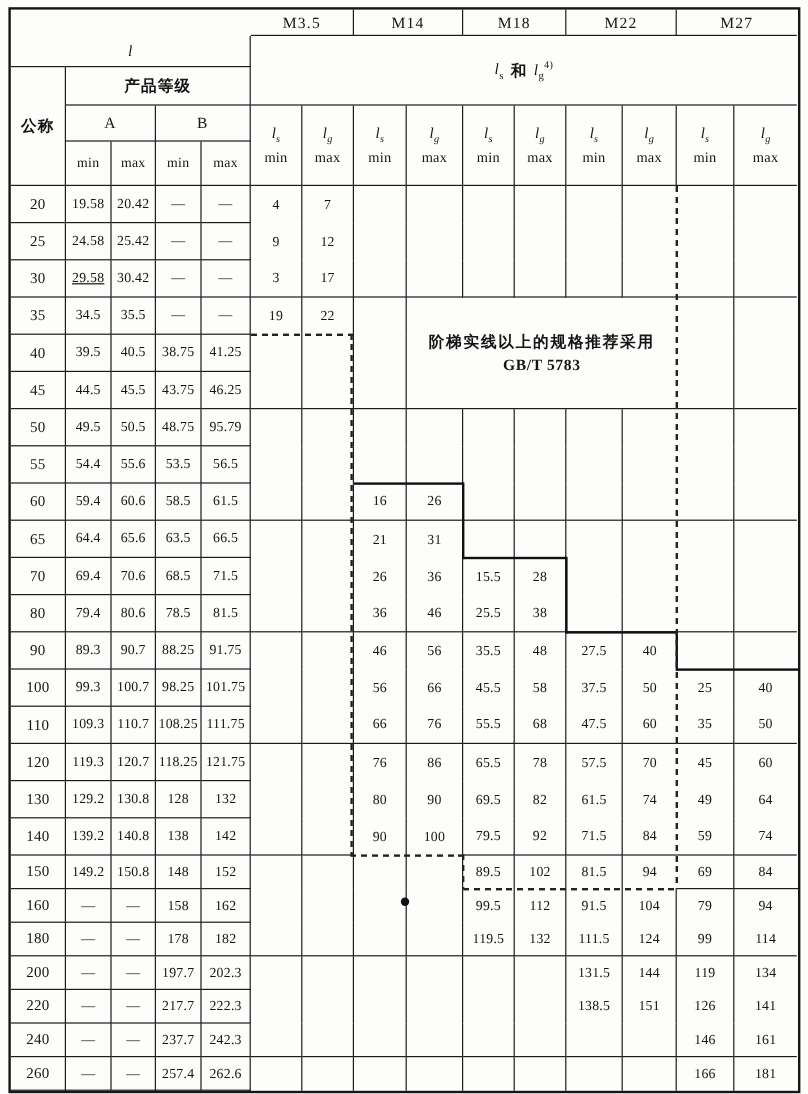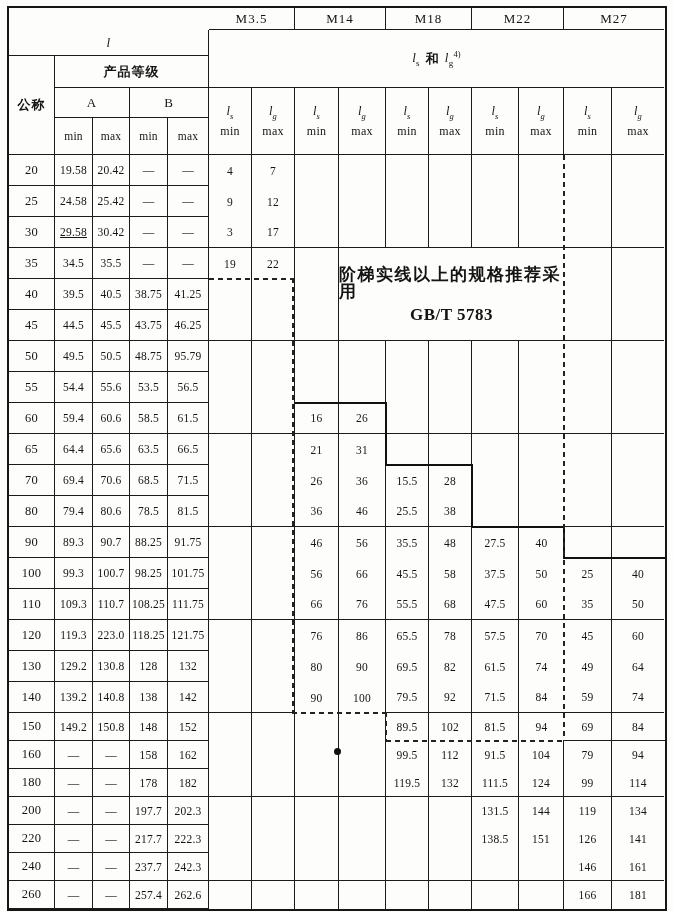--- a/index.html
+++ b/index.html
@@ -24,21 +24,21 @@
   .sym{font-style:italic;font-weight:normal;margin-left:5px;font-size:13px;}
   .ith{font-style:italic;font-size:13px;}
   .lsg{font-size:13px;gap:3px;}
   .lsg i{font-style:italic;}
   .lsg sub{font-size:9px;}
   .lsg sup{font-size:8.5px;}
   .lsg .and{font-weight:bold;margin:0 3px;}
   .sub{flex-direction:column;gap:5px;font-size:12px;line-height:1;}
   .sub .sv{font-style:italic;font-size:12.5px;}
   .sub sub{font-size:8.5px;}
-  .note{flex-direction:column;font-weight:bold;font-size:17px;letter-spacing:1.5px;gap:6px;line-height:1;}
+  .note{flex-direction:column;font-weight:bold;font-size:13px;letter-spacing:1.5px;gap:6px;line-height:1;}
   .note .gb{letter-spacing:.5px;}
   .ov{position:absolute;pointer-events:none;}
   .sld{background:#111;}
   .dashh{background:repeating-linear-gradient(to right,#222 0 5px,transparent 5px 9px);}
   .dashv{background:repeating-linear-gradient(to bottom,#222 0 5px,transparent 5px 9px);}
   .dotmark{position:absolute;left:325px;top:740px;width:7px;height:7px;border-radius:50%;
     background:#111;display:flex;align-items:center;justify-content:center;color:transparent;font-size:4px;}
 </style>
 </head>
 <body>
@@ -335,21 +335,21 @@
     <div class="c br bb" style="grid-area: 20 / 8;">66</div>
     <div class="c br bb" style="grid-area: 20 / 9;">76</div>
     <div class="c br bb" style="grid-area: 20 / 10;">55.5</div>
     <div class="c br bb" style="grid-area: 20 / 11;">68</div>
     <div class="c br bb" style="grid-area: 20 / 12;">47.5</div>
     <div class="c bb" style="grid-area: 20 / 13;">60</div>
     <div class="c br bb" style="grid-area: 20 / 14;">35</div>
     <div class="c bb" style="grid-area: 20 / 15;">50</div>
     <div class="c br bb rl" style="grid-area: 21 / 1;">120</div>
     <div class="c br bb" style="grid-area: 21 / 2;">119.3</div>
-    <div class="c br bb" style="grid-area: 21 / 3;">223.0</div>
+    <div class="c br bb" style="grid-area: 21 / 3;">120.7</div>
     <div class="c br bb" style="grid-area: 21 / 4;">118.25</div>
     <div class="c br bb" style="grid-area: 21 / 5;">121.75</div>
     <div class="c br" style="grid-area: 21 / 6;"></div>
     <div class="c br" style="grid-area: 21 / 7;"></div>
     <div class="c br" style="grid-area: 21 / 8;">76</div>
     <div class="c br" style="grid-area: 21 / 9;">86</div>
     <div class="c br" style="grid-area: 21 / 10;">65.5</div>
     <div class="c br" style="grid-area: 21 / 11;">78</div>
     <div class="c br" style="grid-area: 21 / 12;">57.5</div>
     <div class="c" style="grid-area: 21 / 13;">70</div>

